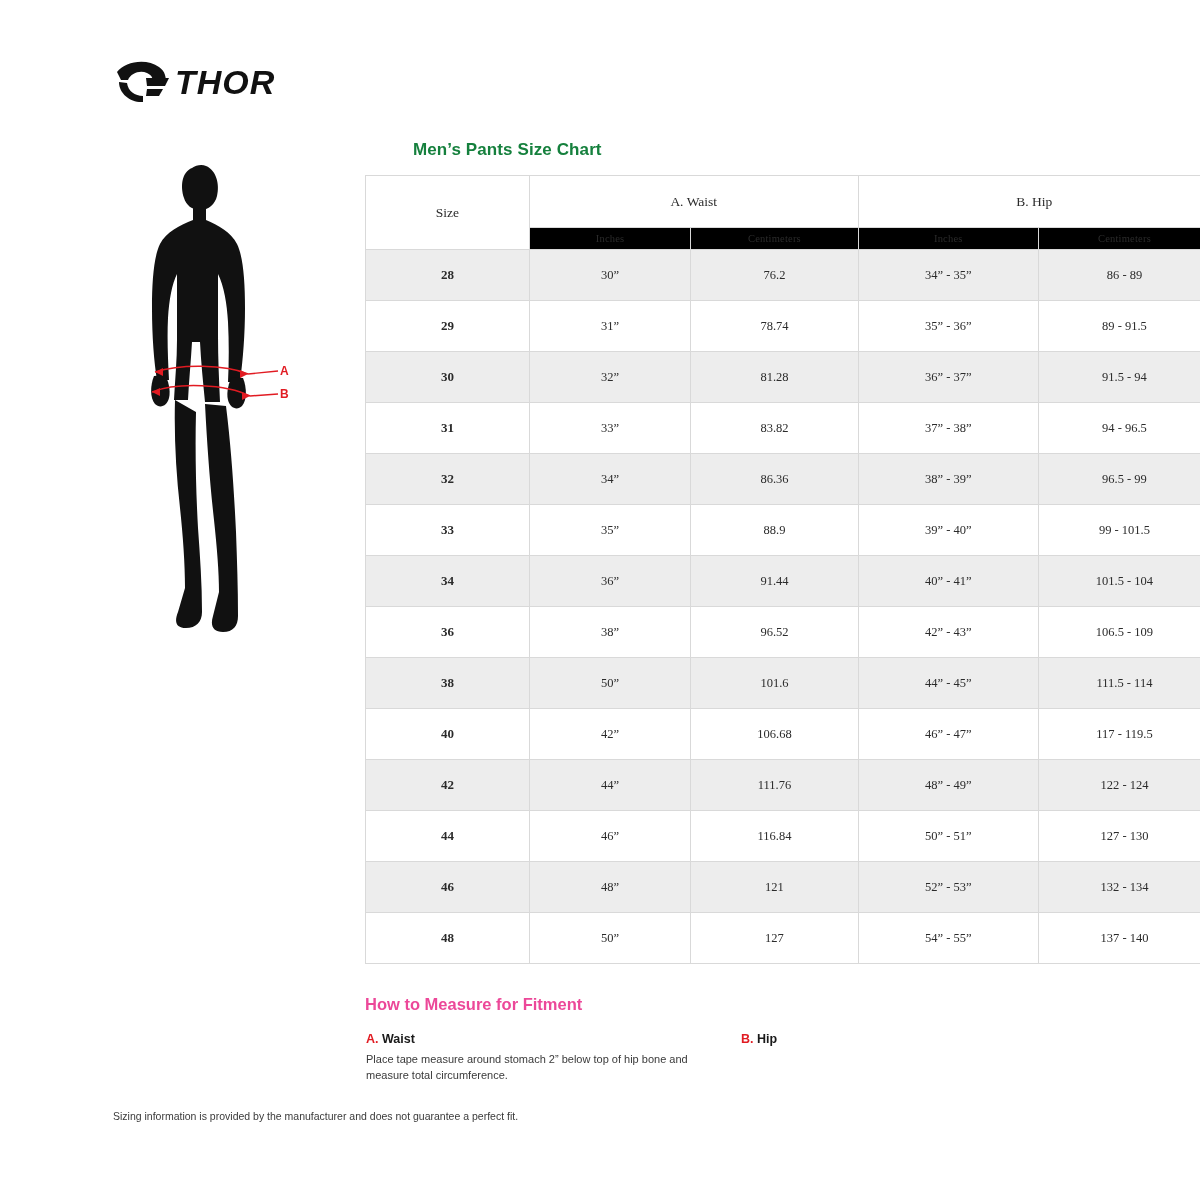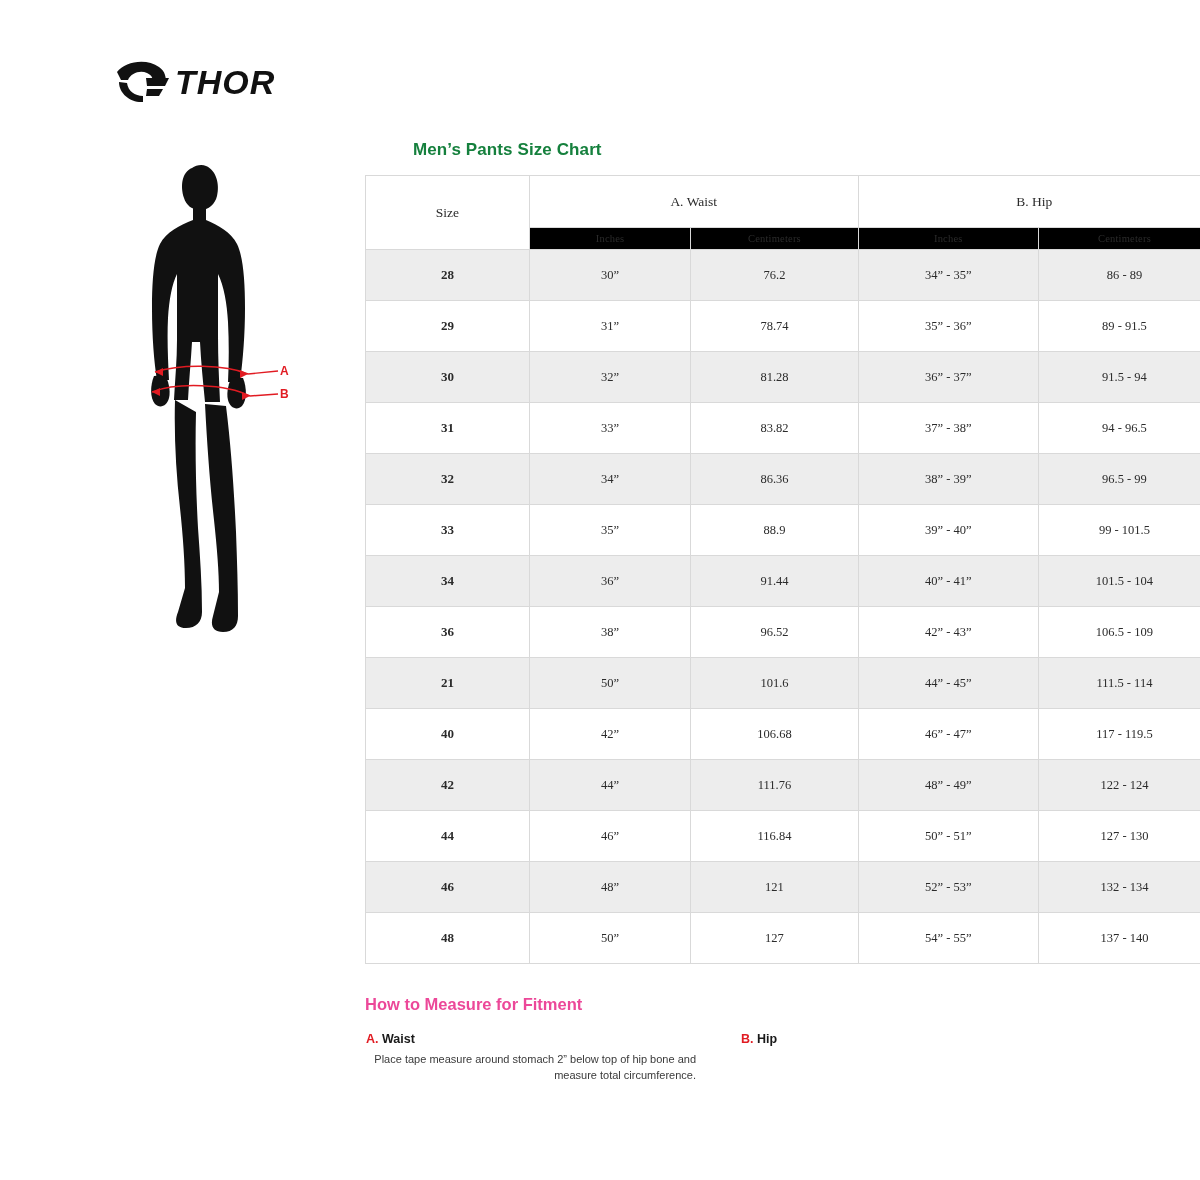--- a/index.html
+++ b/index.html
@@ -135,21 +135,20 @@
     font-size: 12.5px;
     font-weight: bold;
     color: #1a1a1a;
     margin-bottom: 6px;
   }
   .howto-head .marker { color: #e11b22; }
   .howto-body {
     font-size: 11px;
     line-height: 1.45;
     color: #3a3a3a;
-    text-align: right;
   }
 
   
   .footnote {
     position: absolute;
     left: 113px;
     top: 1108px;
     font-size: 10.5px;
     line-height: 1.65;
     color: #3a3a3a;
@@ -287,21 +286,21 @@
           <td>101.5 - 104</td>
         </tr>
         <tr class="row-plain">
           <td class="size-cell">36</td>
           <td>38”</td>
           <td>96.52</td>
           <td>42” - 43”</td>
           <td>106.5 - 109</td>
         </tr>
         <tr class="row-alt">
-          <td class="size-cell">21</td>
+          <td class="size-cell">38</td>
           <td>50”</td>
           <td>101.6</td>
           <td>44” - 45”</td>
           <td>111.5 - 114</td>
         </tr>
         <tr class="row-plain">
           <td class="size-cell">40</td>
           <td>42”</td>
           <td>106.68</td>
           <td>46” - 47”</td>
@@ -349,15 +348,16 @@
   </div>
 
   <div class="howto-col-b">
     <div class="howto-head">
       <span class="marker">B.</span>
       <span>Hip</span>
     </div>
   </div>
 
   <div class="footnote">
+    <div>Sizing information is provided by the manufacturer and does not guarantee a perfect fit.</div>
   </div>
 
 </div>
 
 </body></html>

